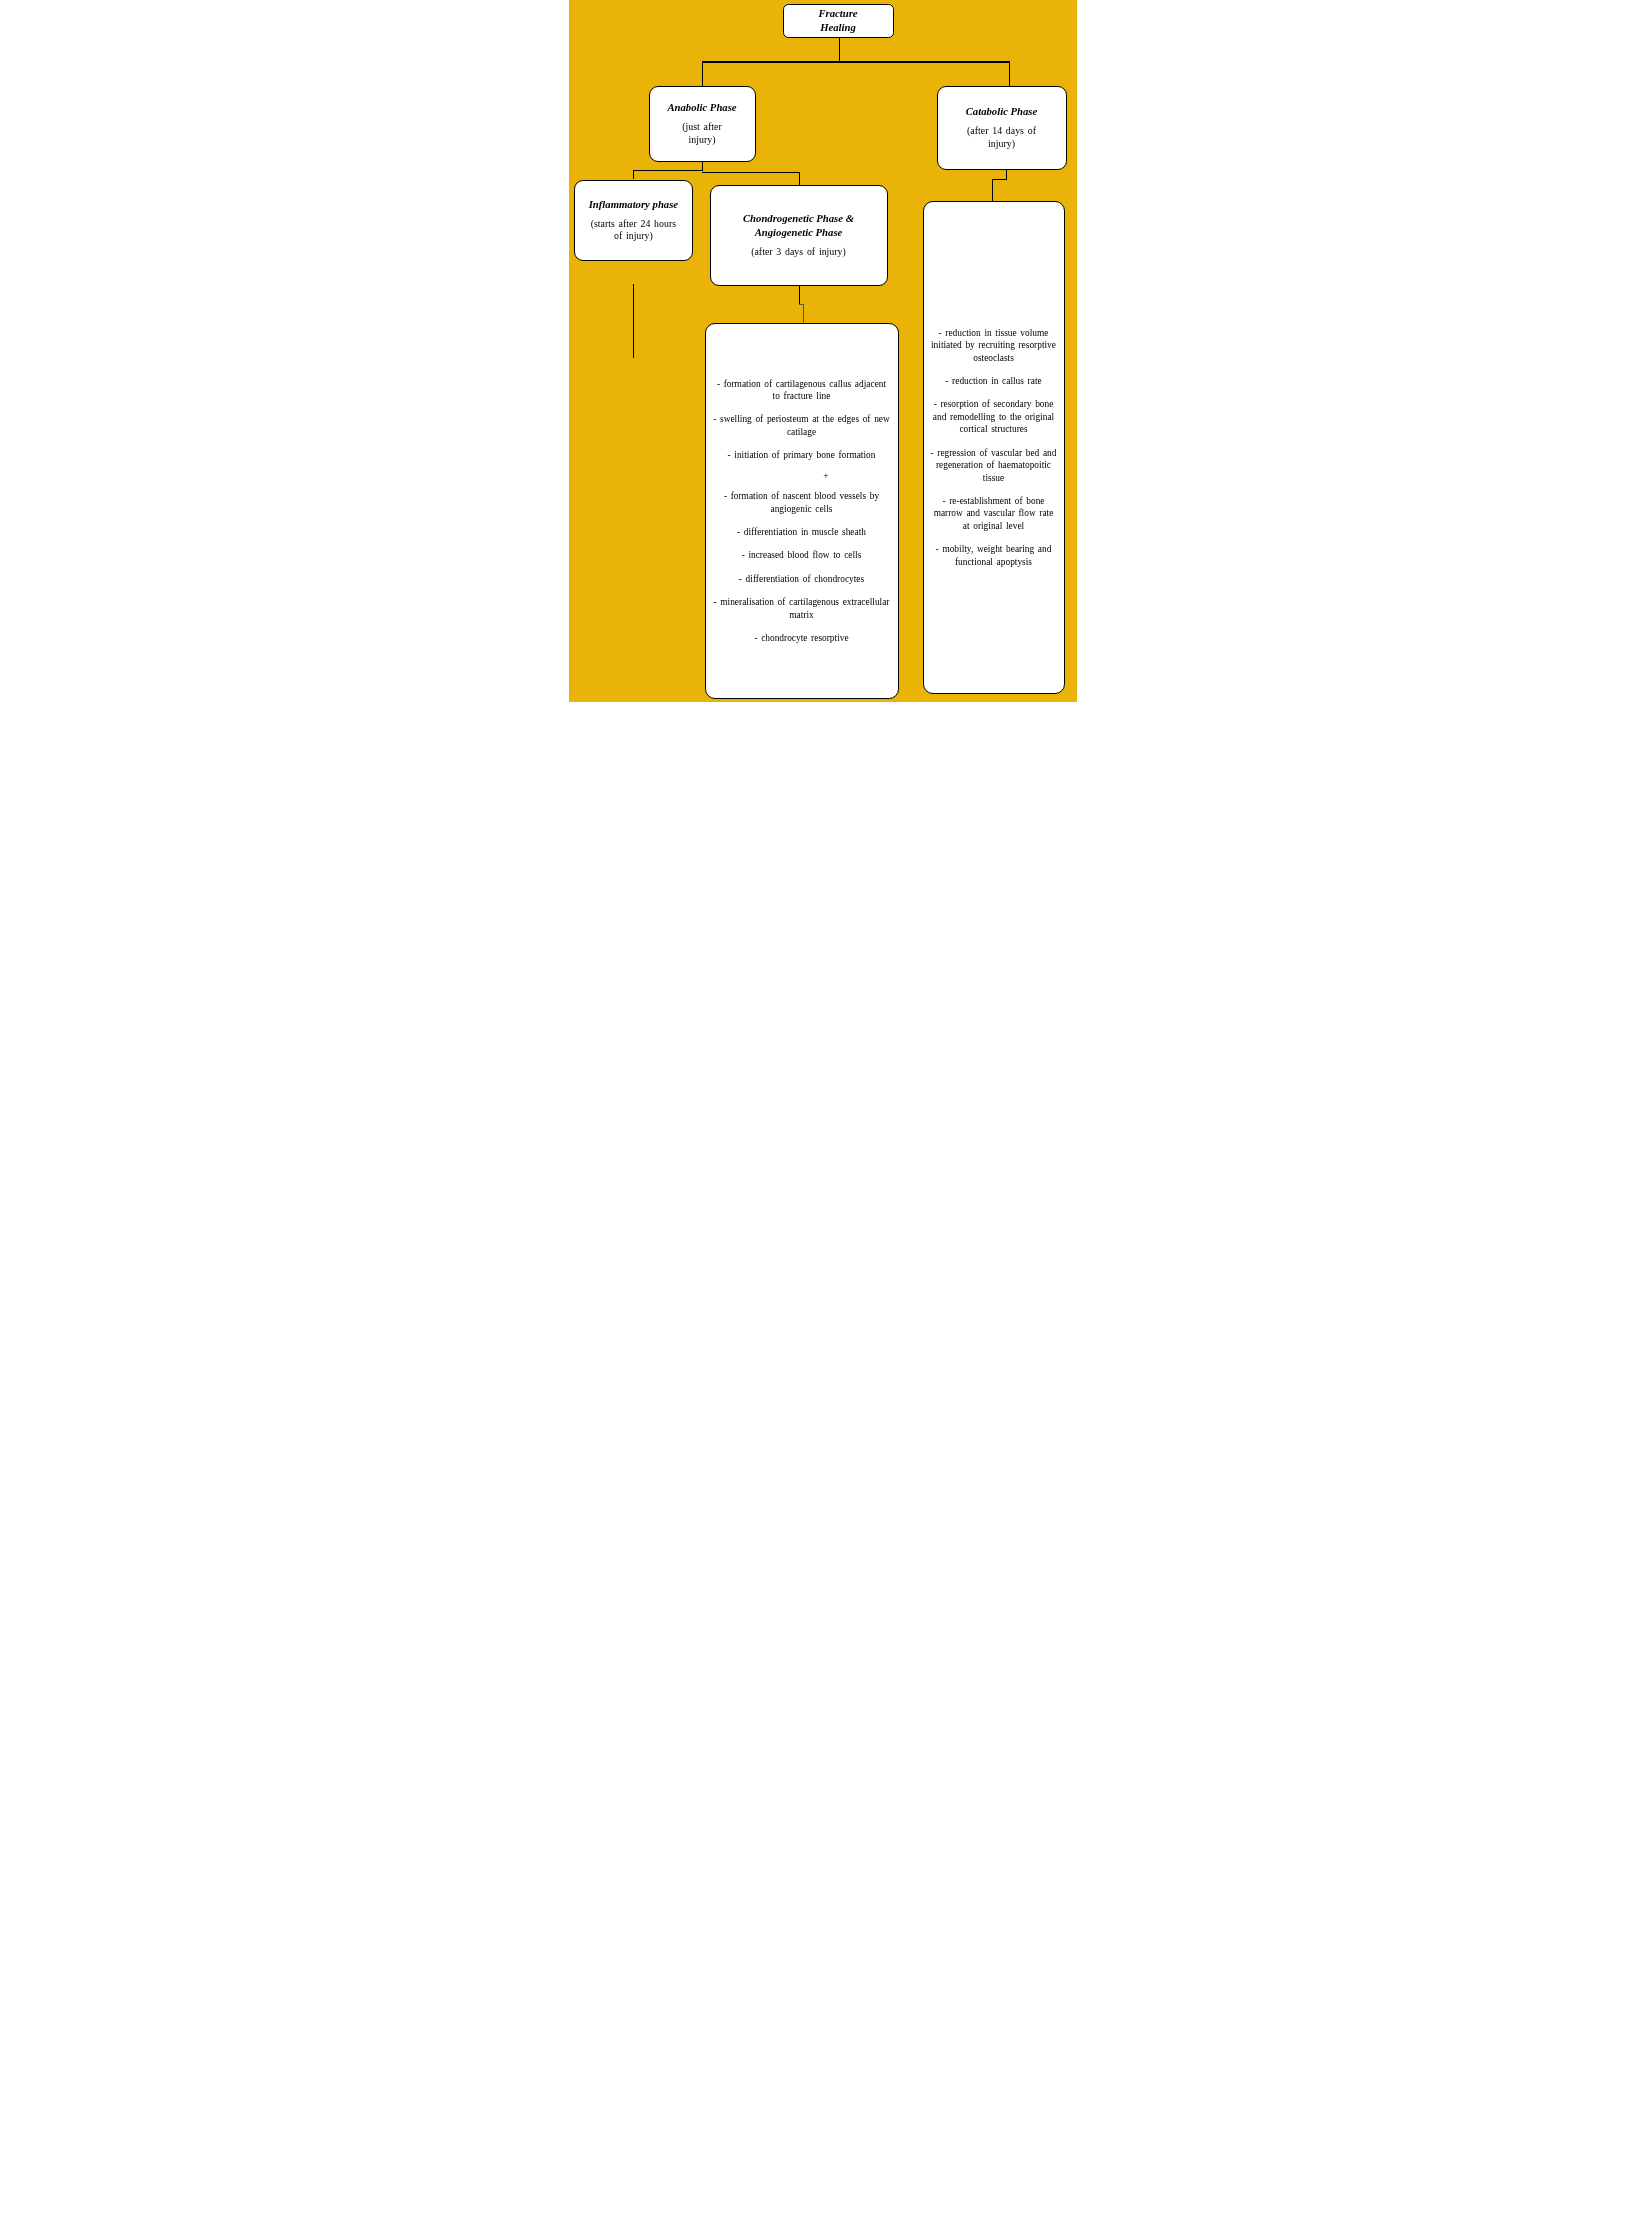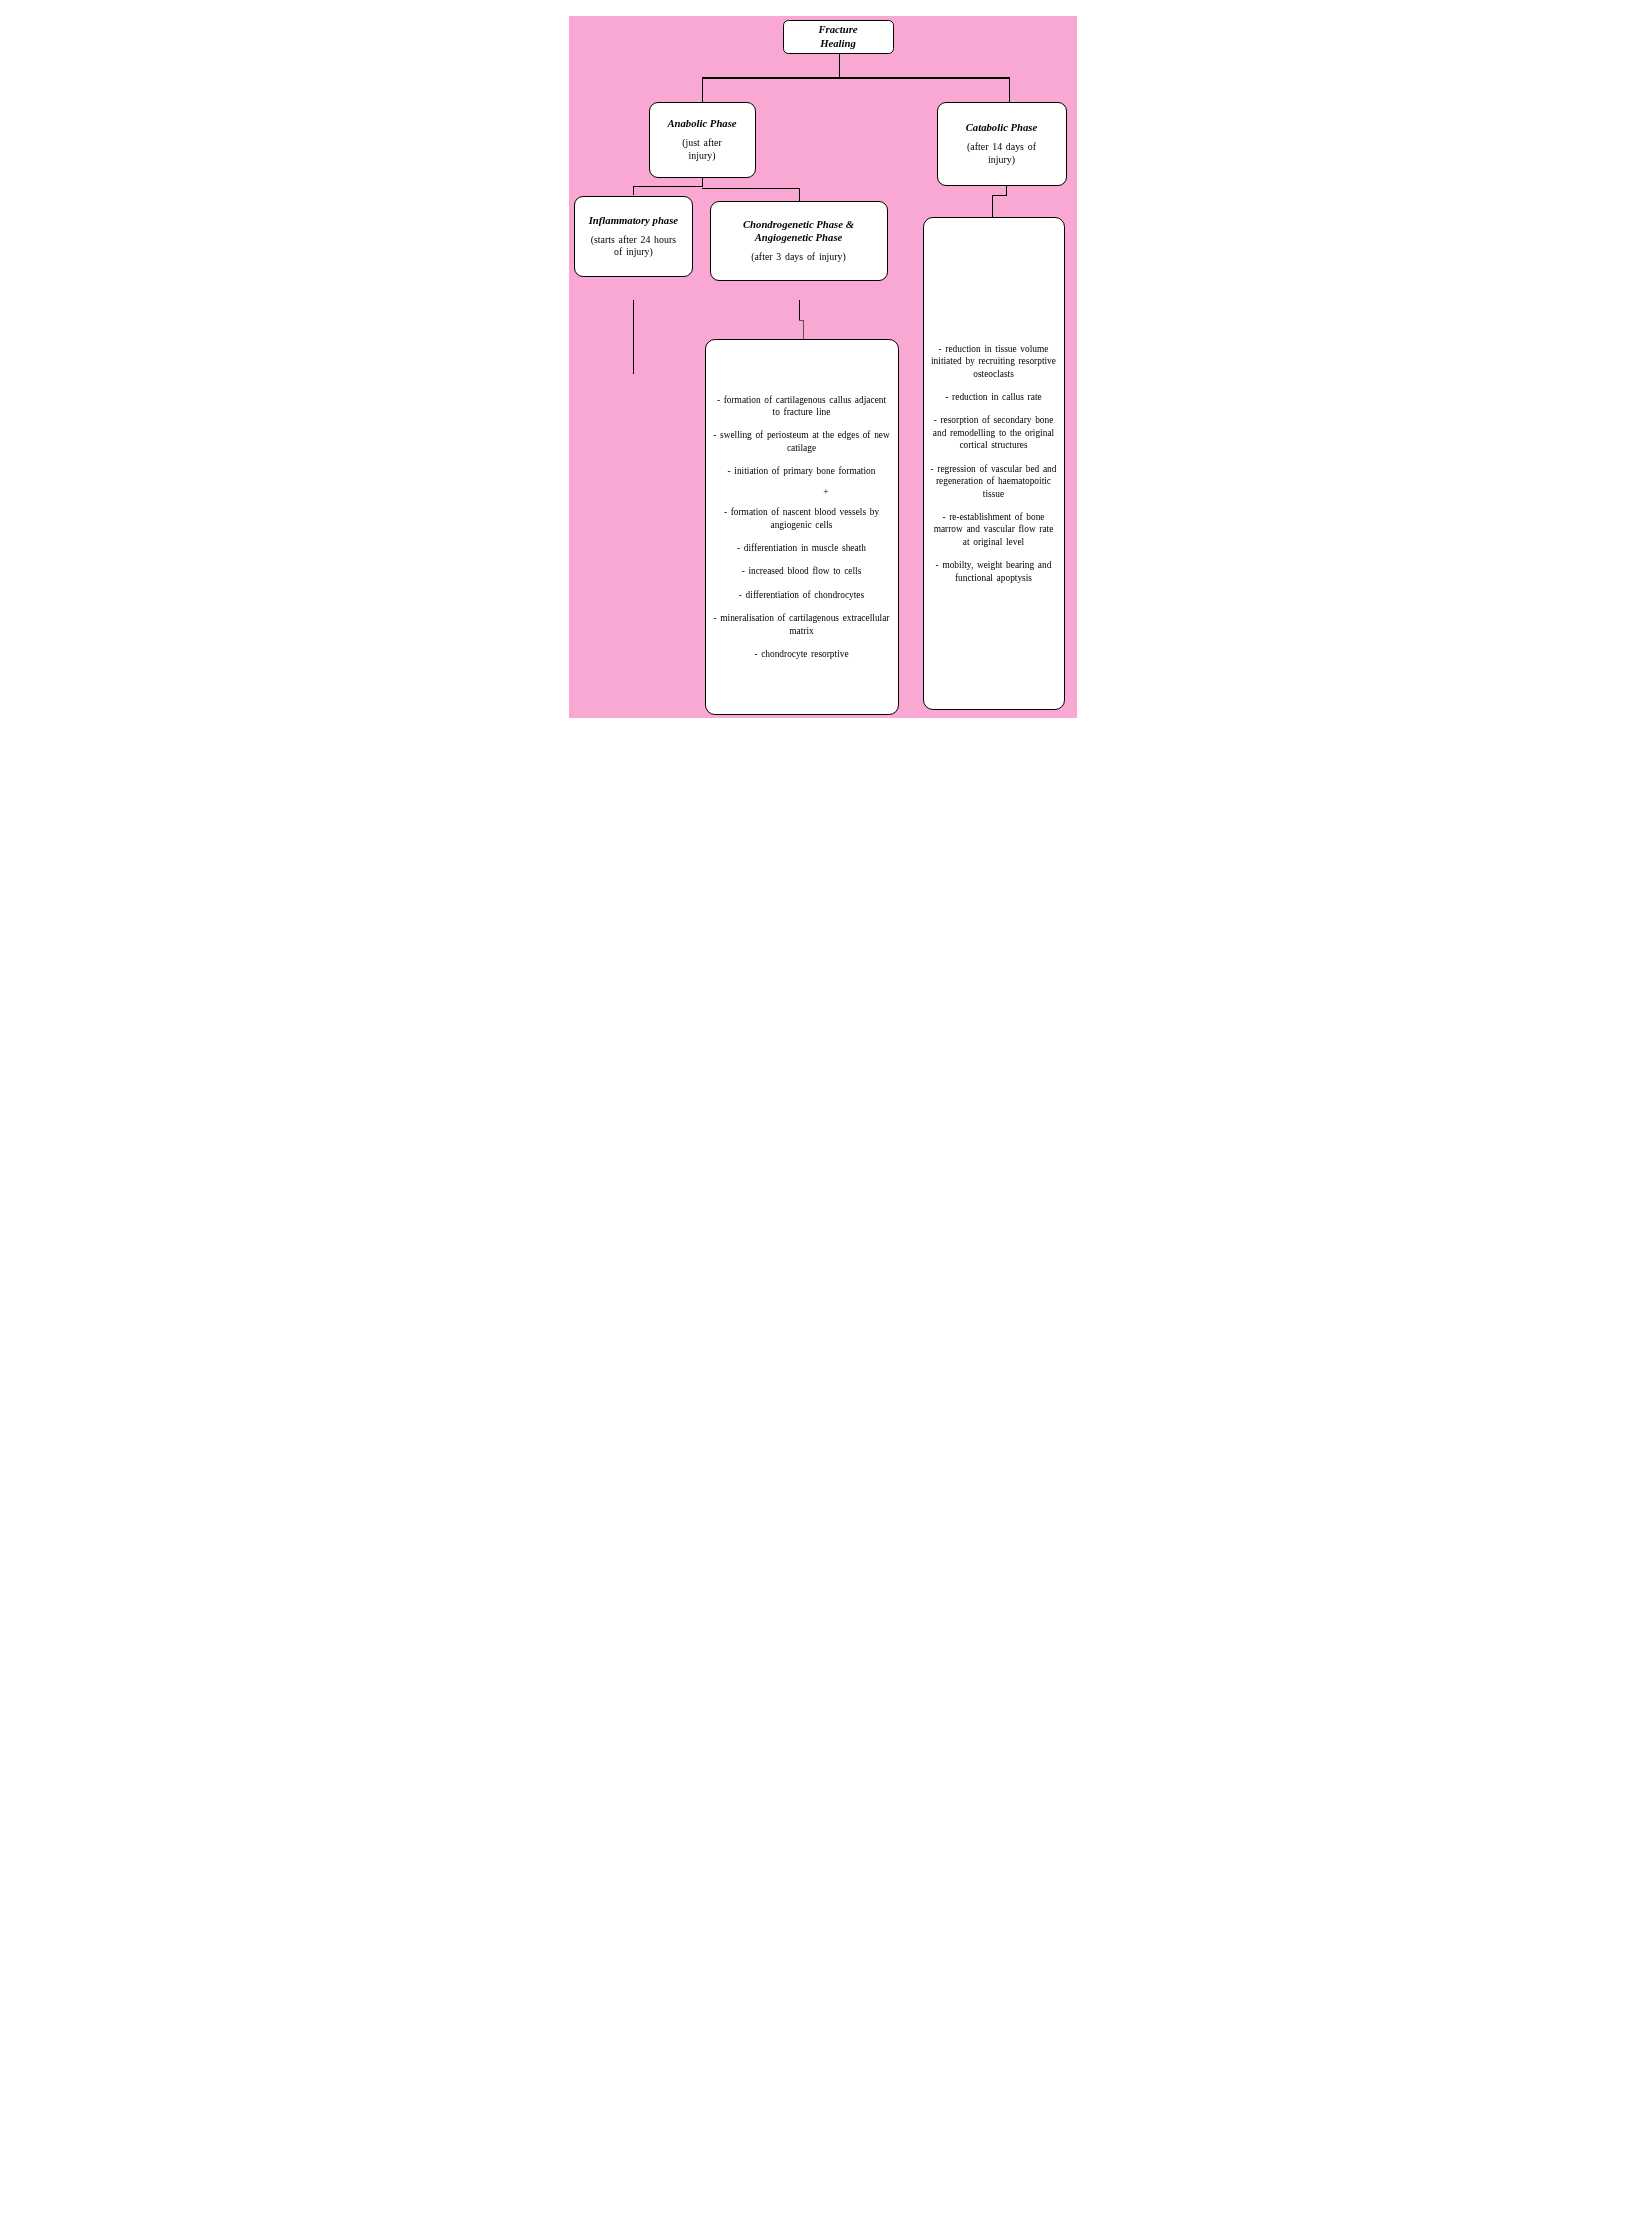--- a/index.html
+++ b/index.html
@@ -6,22 +6,22 @@
     margin: 0;
     padding: 0;
     background: #ffffff;
     font-family: "Liberation Serif", "DejaVu Serif", serif;
     color: #000000;
   }
   .canvas {
     position: relative;
     width: 508px;
     height: 702px;
-    margin: 16px auto;
-    background: #f9a8d4;
+    margin: 0 auto;
+    background: #eab308;
     overflow: hidden;
   }
   .node {
     position: absolute;
     box-sizing: border-box;
     border: 1.8px solid #000000;
     border-radius: 9px;
     background: #ffffff;
     display: flex;
     flex-direction: column;
@@ -107,21 +107,21 @@
   <div class="node" style="left:368px; top:86px; width:130px; height:84px;">
     <span class="title">Catabolic Phase</span>
     <span class="subtitle" style="max-width:83px;">(after 14 days of injury)</span>
   </div>
 
   <div class="node" style="left:5.4px; top:180px; width:119px; height:81px;">
     <span class="title" style="max-width:90px;">Inflammatory phase</span>
     <span class="subtitle" style="max-width:87px;">(starts after 24 hours of injury)</span>
   </div>
 
-  <div class="node" style="left:141px; top:185px; width:178px; height:80px;">
+  <div class="node" style="left:141px; top:185px; width:178px; height:101px;">
     <span class="title" style="max-width:154px;">Chondrogenetic Phase &amp; Angiogenetic Phase</span>
     <span class="subtitle">(after 3 days of injury)</span>
   </div>
 
 
   <div class="detail" style="left:136px; top:323px; width:194px; height:376px; padding:0 6.3px;">
     <p class="item">- formation of cartilagenous callus adjacent to fracture line</p>
     <p class="item">- swelling of periosteum at the edges of new catilage</p>
     <p class="item">- initiation of primary bone formation</p>
     <p class="item plus">+</p>

